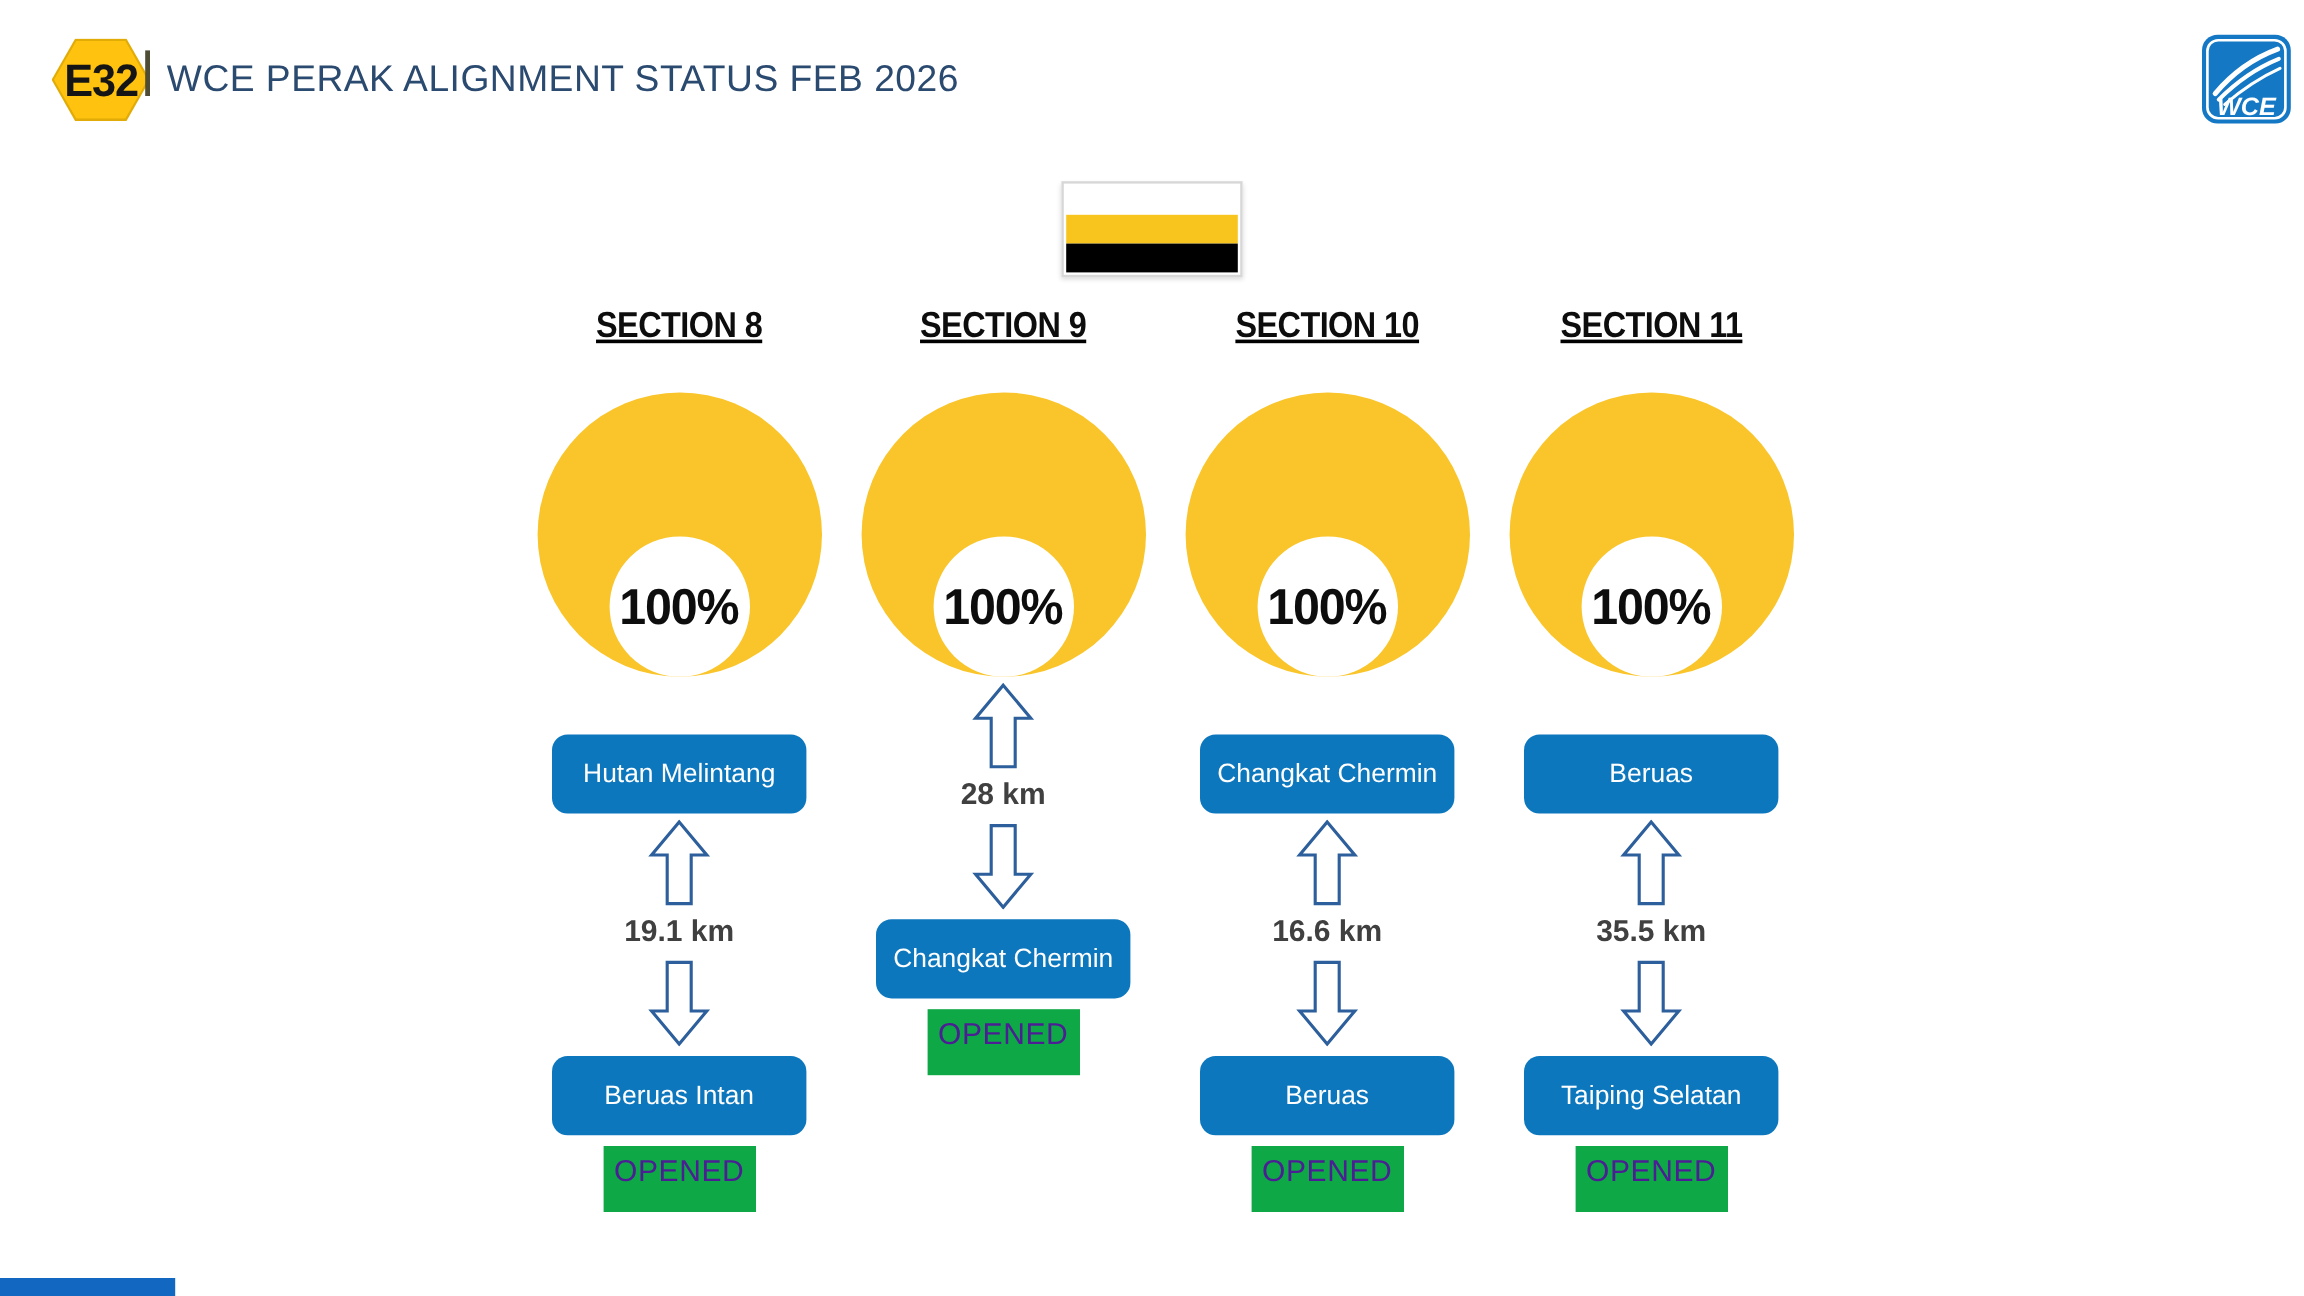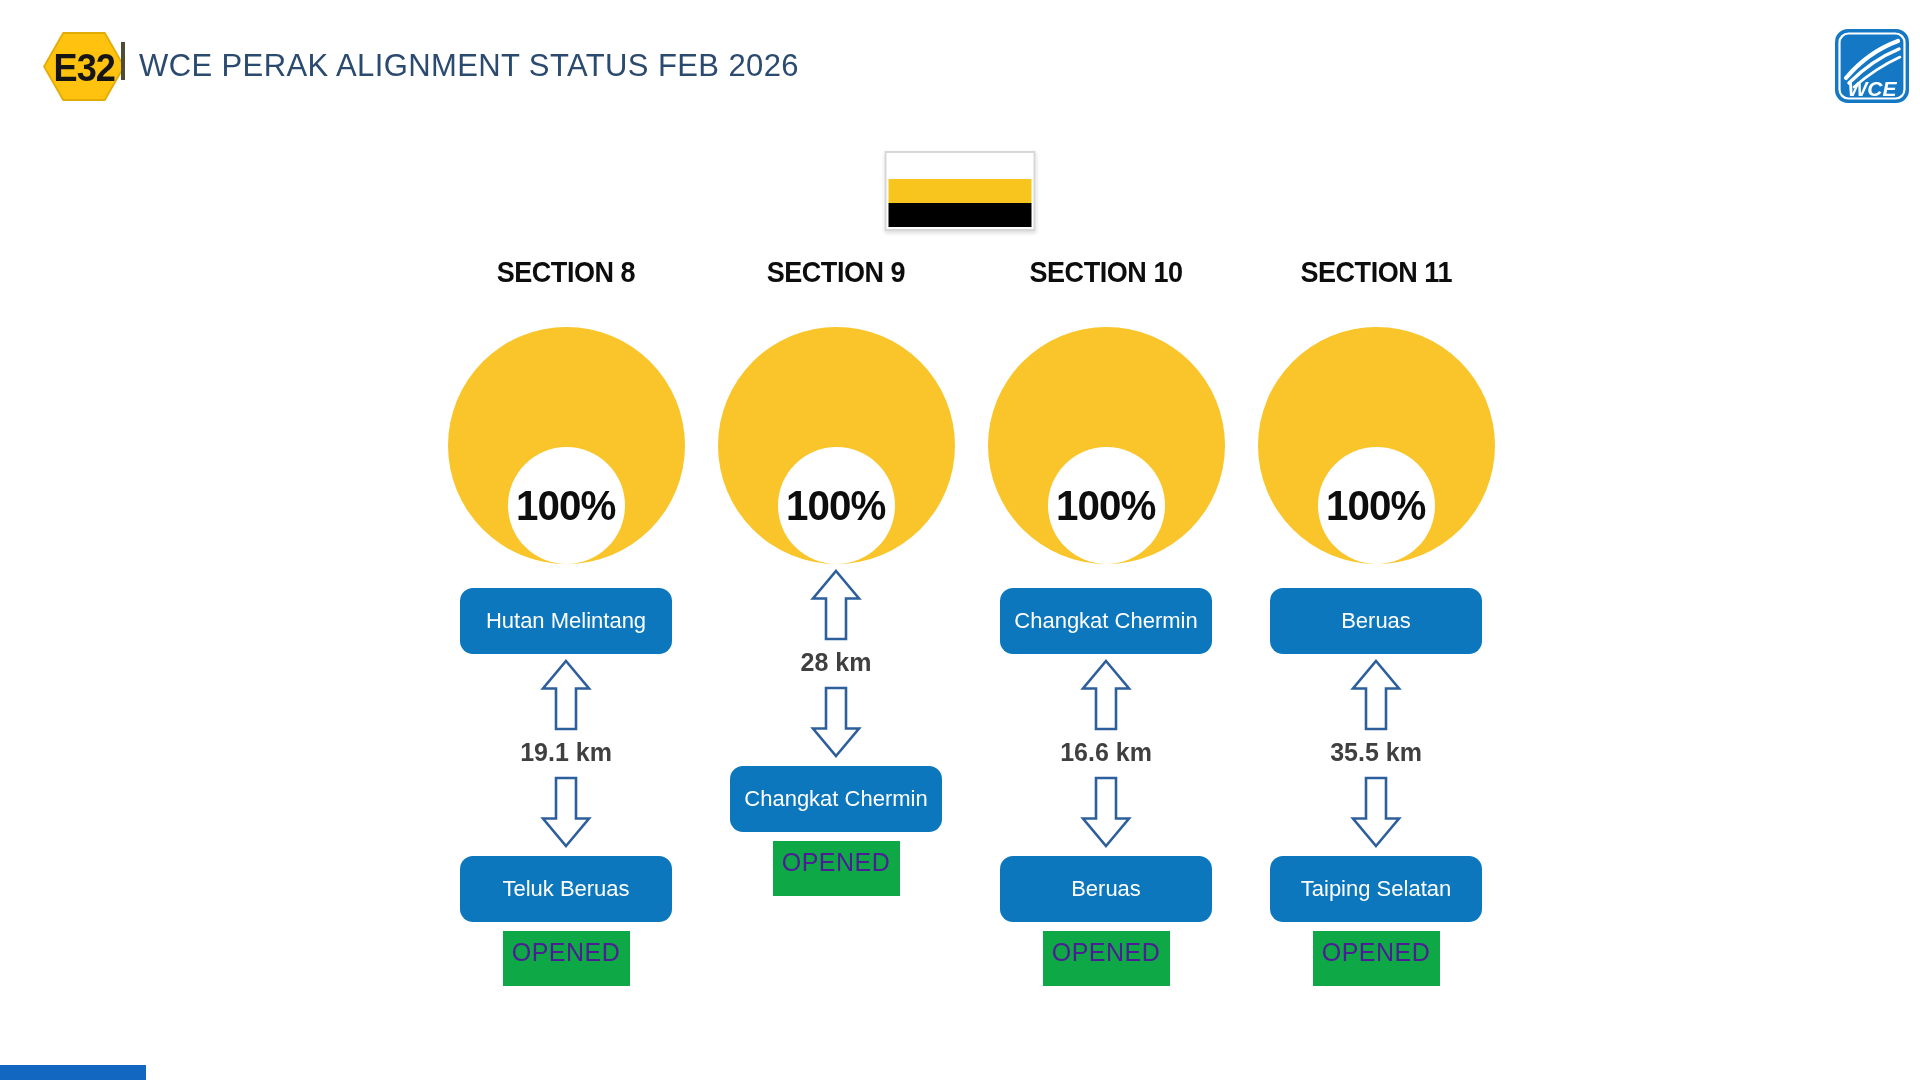--- a/index.html
+++ b/index.html
@@ -24,31 +24,31 @@
   
   .flag{position:absolute;left:50%;top:151px;transform:translateX(-50%);
         width:143px;height:72px;border:2px solid #d7d7d7;background:#fff;padding:2px;
         box-shadow:0 2px 4px rgba(0,0,0,.15);}
   .flag .stripe{width:100%;height:33.33%;}
 
   
   .columns{position:absolute;left:440px;top:253px;width:1062px;display:flex;justify-content:space-between;}
   .col{width:252px;display:flex;flex-direction:column;align-items:center;}
 
-  .sec-title{margin:0;height:38px;display:flex;align-items:center;}
+  .sec-title{margin:0;height:38px;display:flex;align-items:center;text-decoration:underline;}
   .sec-title span{font-size:30px;font-weight:800;color:#0d0d0d;letter-spacing:-.5px;
         display:inline-block;transform:scaleX(.9);white-space:nowrap;}
 
   .donut{margin-top:36px;width:237px;height:237px;border-radius:50%;background:#F9C52A;
         display:flex;align-items:flex-end;justify-content:center;}
   .donut .hole{width:117px;height:117px;border-radius:50%;background:#fff;
         display:flex;align-items:center;justify-content:center;}
   .donut .pct{font-size:42px;font-weight:800;color:#0d0d0d;letter-spacing:-1px;transform:scaleX(.96);}
 
-  .loc-box{margin-top:24px;width:212px;height:66px;background:#0D77BE;border-radius:13px;
+  .loc-box{margin-top:48px;width:212px;height:66px;background:#0D77BE;border-radius:13px;
         display:flex;align-items:center;justify-content:center;}
   .loc-box span{color:#fff;font-size:22px;font-weight:400;white-space:nowrap;}
   .loc-box.to{margin-top:8px;}
 
   .arrow{margin-top:5px;display:block;}
   .arrow.down{margin-top:4px;}
 
   .dist{height:32px;margin:5px 0 4px 0;display:flex;align-items:center;
         font-size:25px;font-weight:700;color:#404040;white-space:nowrap;}
 
@@ -104,21 +104,21 @@
         <span>Hutan Melintang</span>
       </div>
       <svg class="arrow up" width="52" height="72" viewBox="0 0 52 72">
         <path d="M26 2 L49 29.5 L36 29.5 L36 70 L16 70 L16 29.5 L3 29.5 Z" fill="#ffffff" stroke="#2D5F9C" stroke-width="2.6"></path>
       </svg>
       <div class="dist">19.1 km</div>
       <svg class="arrow down" width="52" height="72" viewBox="0 0 52 72">
         <path d="M26 70 L49 42.5 L36 42.5 L36 2 L16 2 L16 42.5 L3 42.5 Z" fill="#ffffff" stroke="#2D5F9C" stroke-width="2.6"></path>
       </svg>
       <div class="loc-box to">
-        <span>Teluk Beruas</span>
+        <span>Beruas Intan</span>
       </div>
       <div class="status-badge">
         <span>OPENED</span>
       </div>
     </section>
 
     <section class="col">
       <h2 class="sec-title">
           <span>SECTION 9</span>
         </h2>

